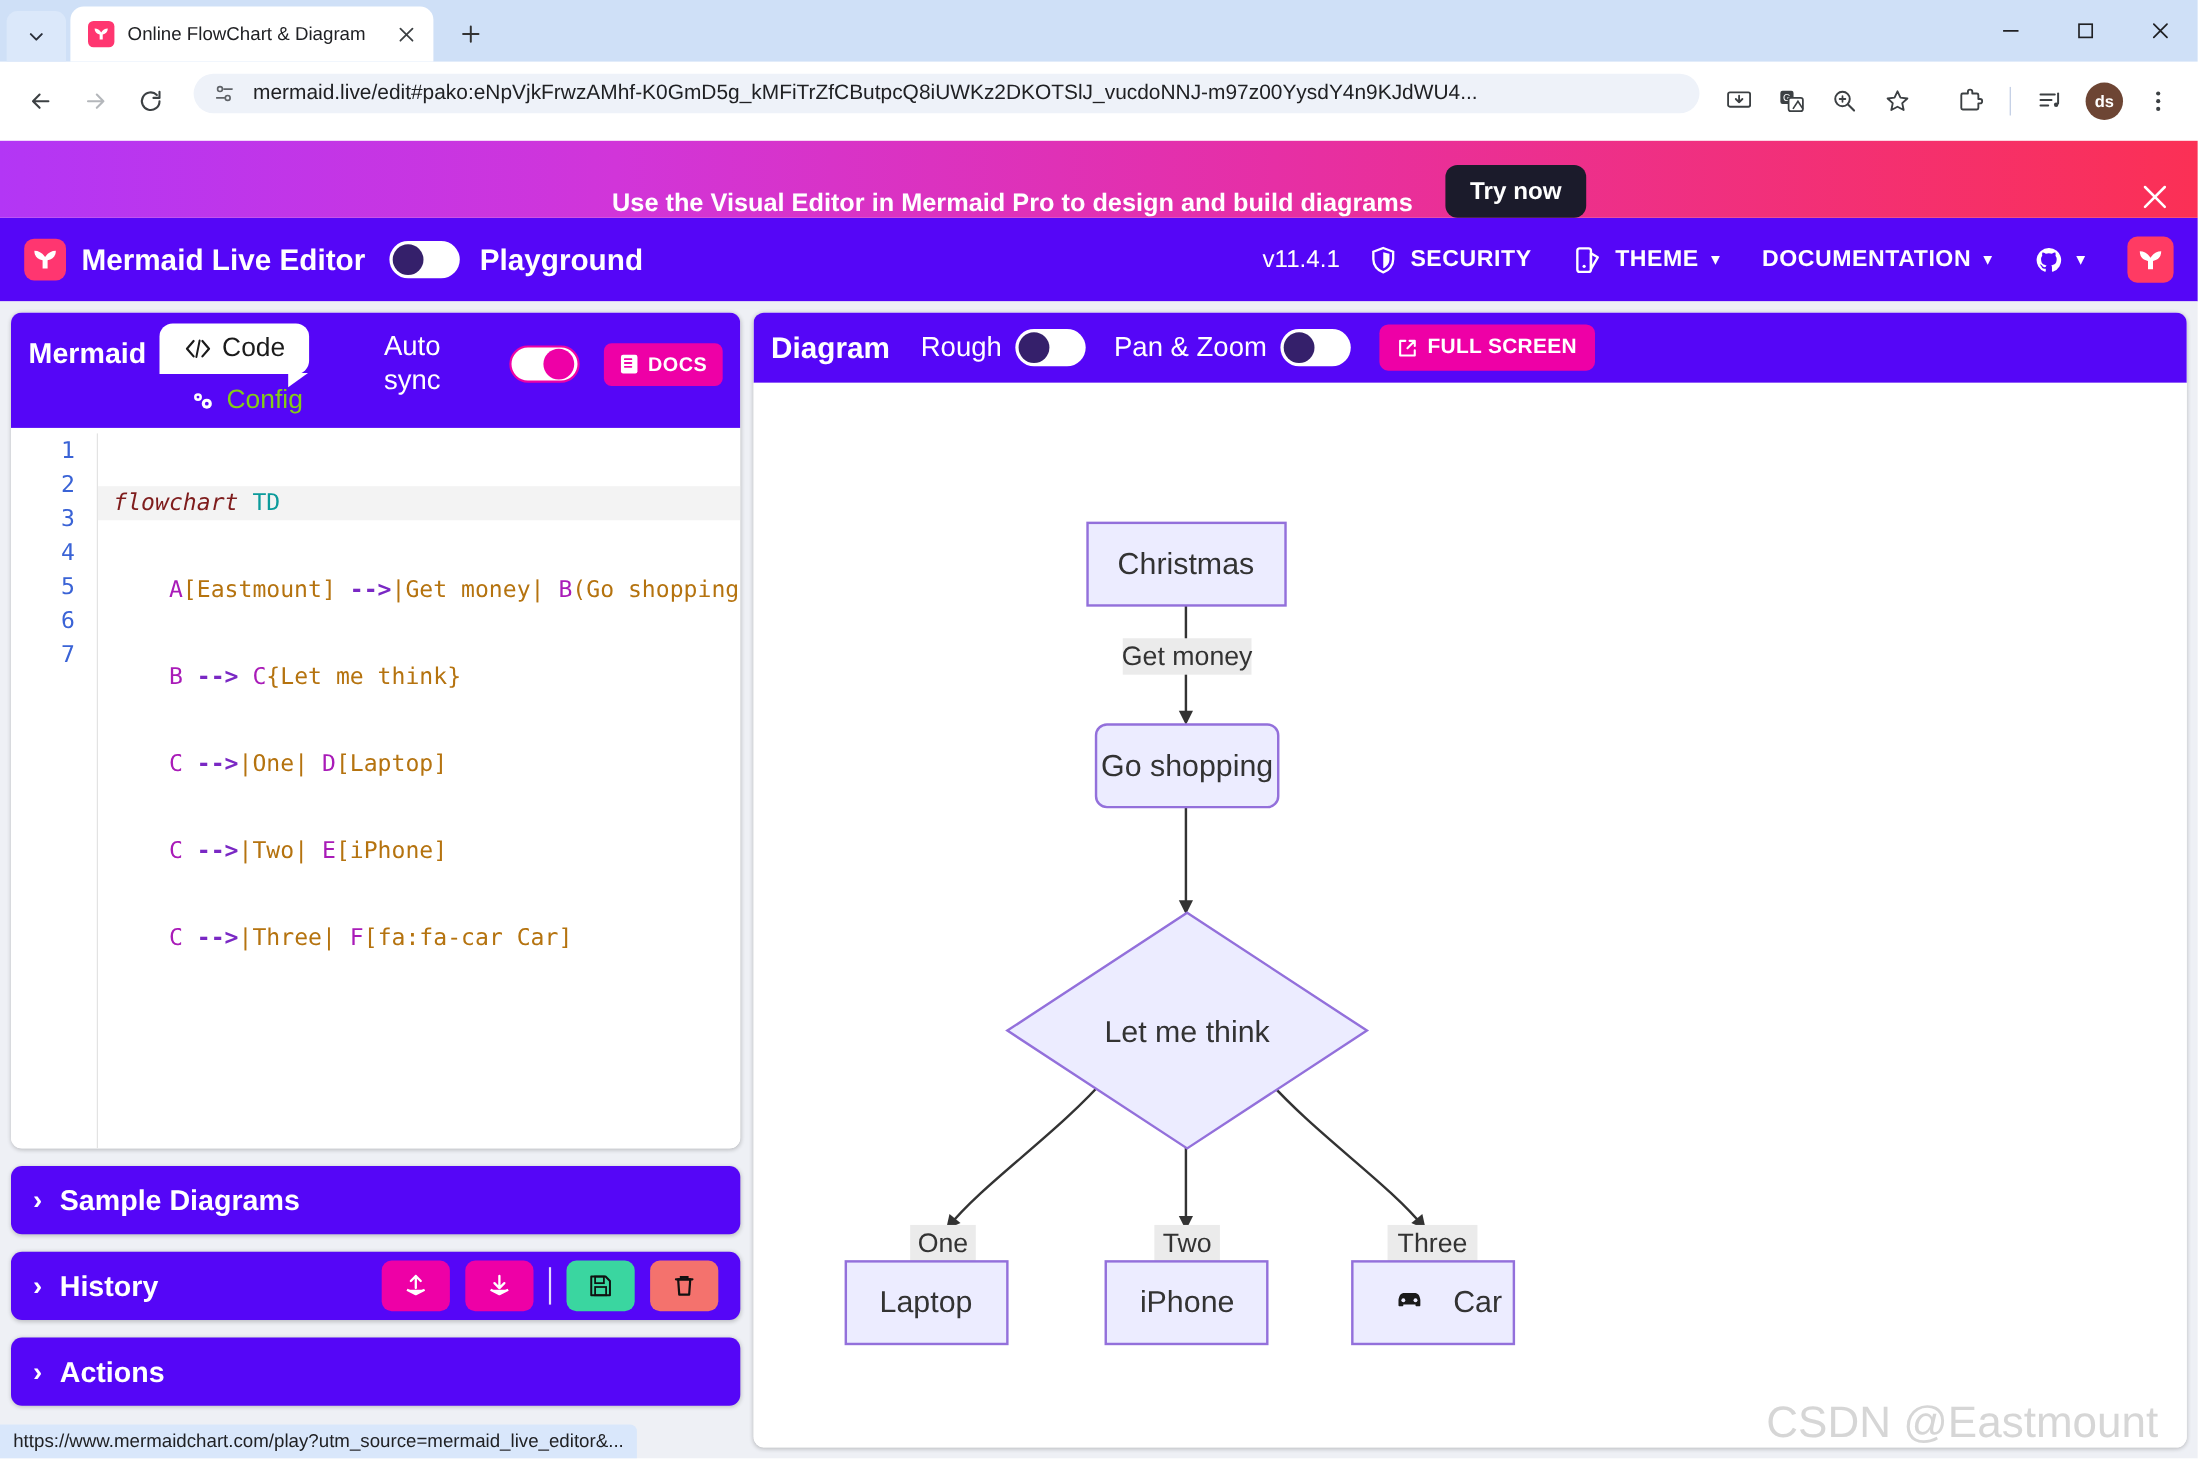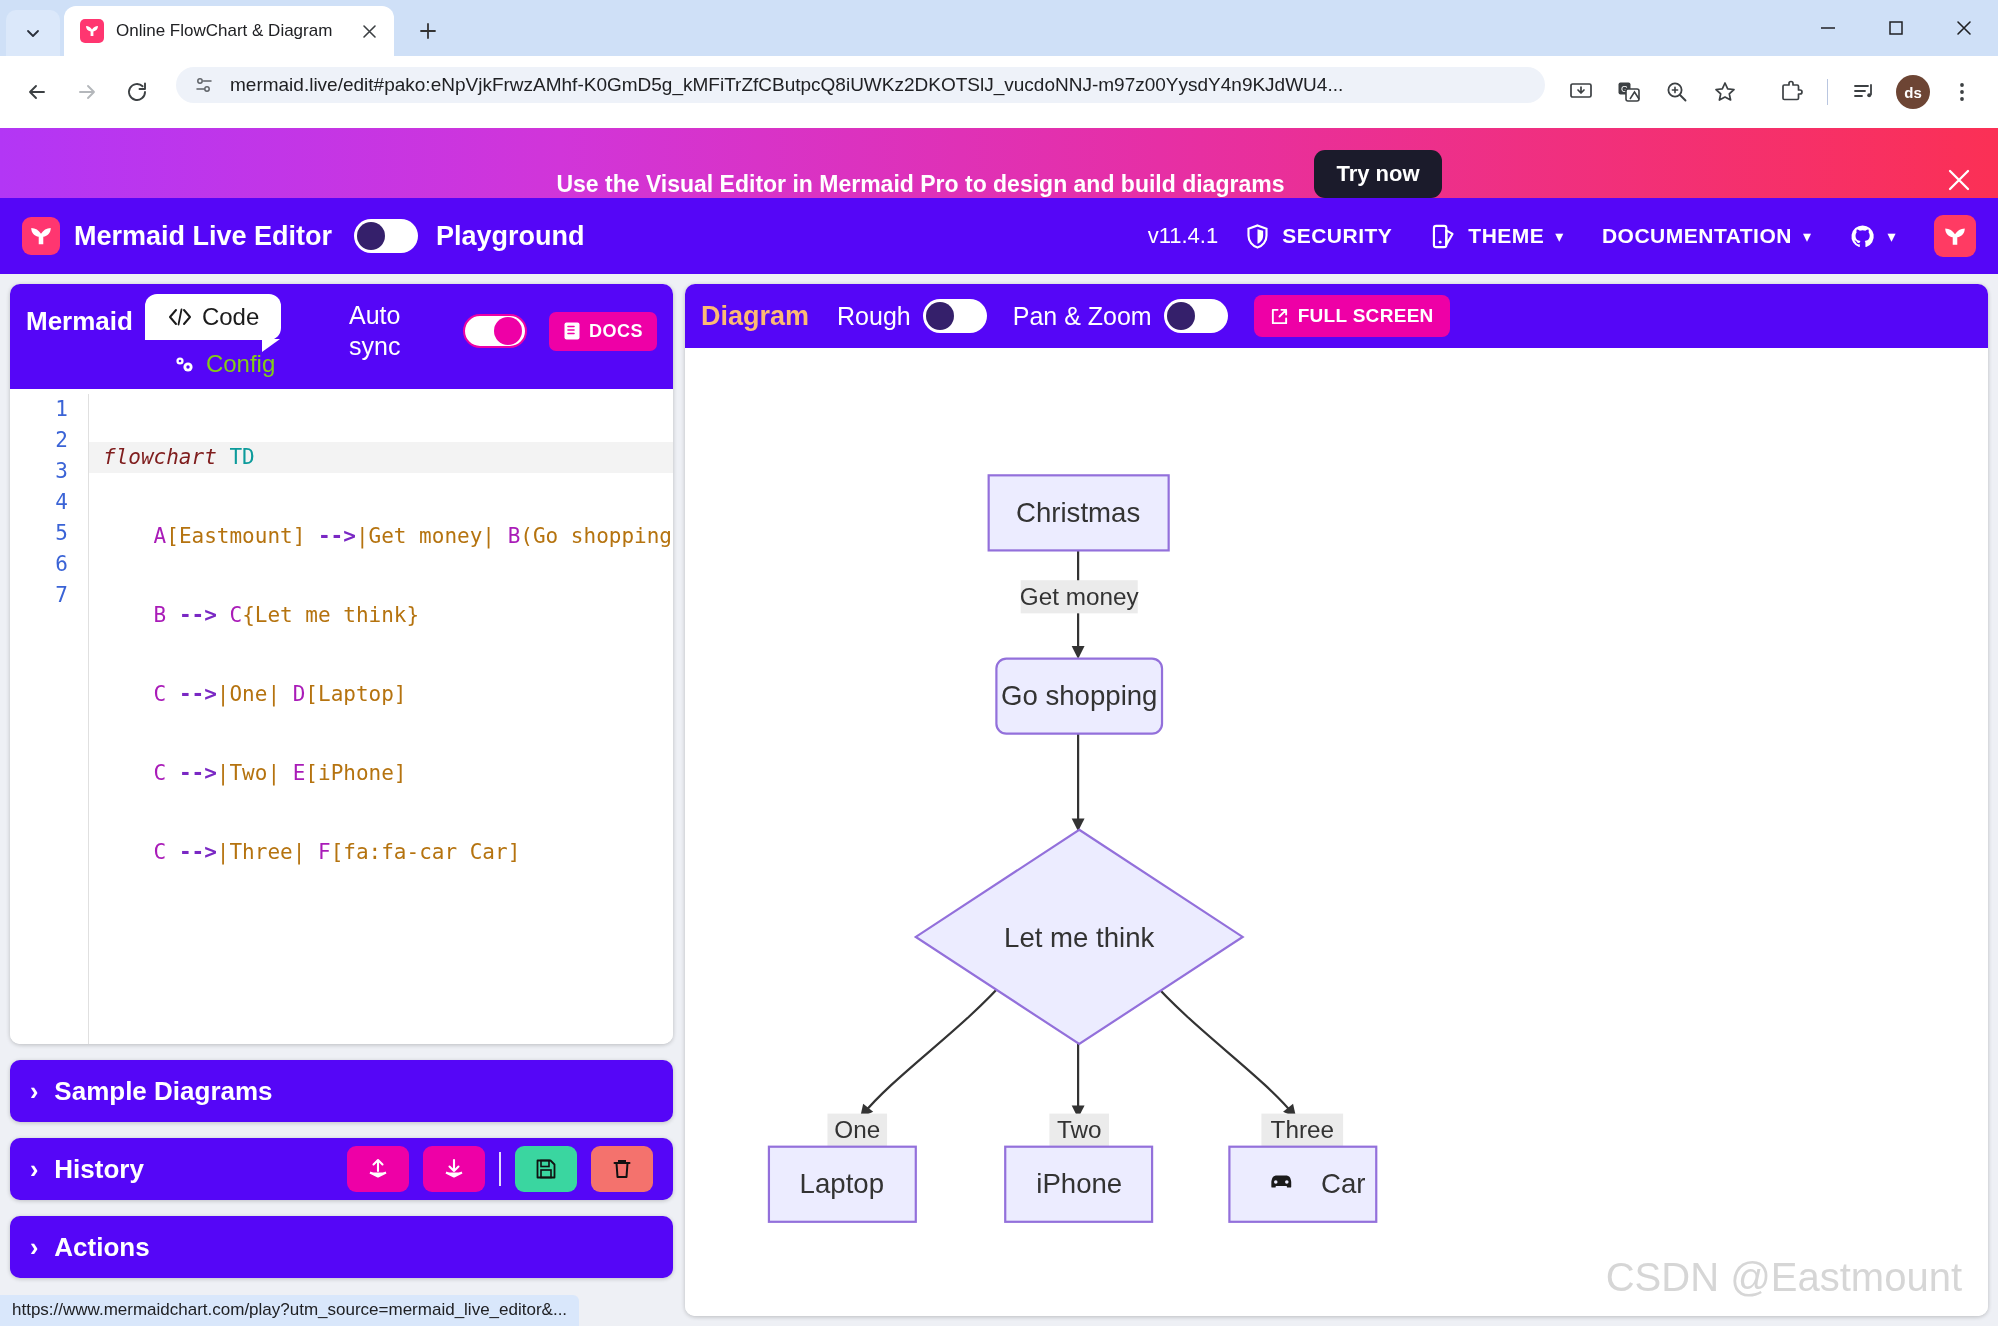--- a/index.html
+++ b/index.html
@@ -387,21 +387,21 @@
     position: relative;
   }
   .diagram-header {
     background: #5506f7;
     height: 64px;
     display: flex;
     align-items: center;
     padding: 0 16px;
     gap: 0;
   }
-  .diagram-title { color: #fdba74; font-size: 27px; font-weight: bold; margin-right: 28px; }
+  .diagram-title { color: #ffffff; font-size: 27px; font-weight: bold; margin-right: 28px; }
   .dh-label { color: #fff; font-size: 25px; margin-right: 12px; }
   .dh-gap { width: 26px; }
   .pill-btn {
     color: #fff;
     font-size: 19px;
     font-weight: bold;
     padding: 10px 16px;
     border-radius: 8px;
     display: flex; align-items: center; gap: 9px;
     letter-spacing: .3px;
@@ -409,21 +409,21 @@
   .pill-pink { background: #ee00a6; }
   .pill-red { background: #fa3c62; }
   .diagram-canvas {
     flex: 1 1 auto;
     background: #fff;
     position: relative;
     overflow: hidden;
   }
   .watermark {
     position: absolute;
-    right: 26px; bottom: 16px;
+    right: 26px; bottom: 0;
     font-size: 40px;
     color: #c9c9c9;
     opacity: .75;
     white-space: nowrap;
   }
 
   
   .status-bar {
     position: absolute;
     left: 0; bottom: 0;

